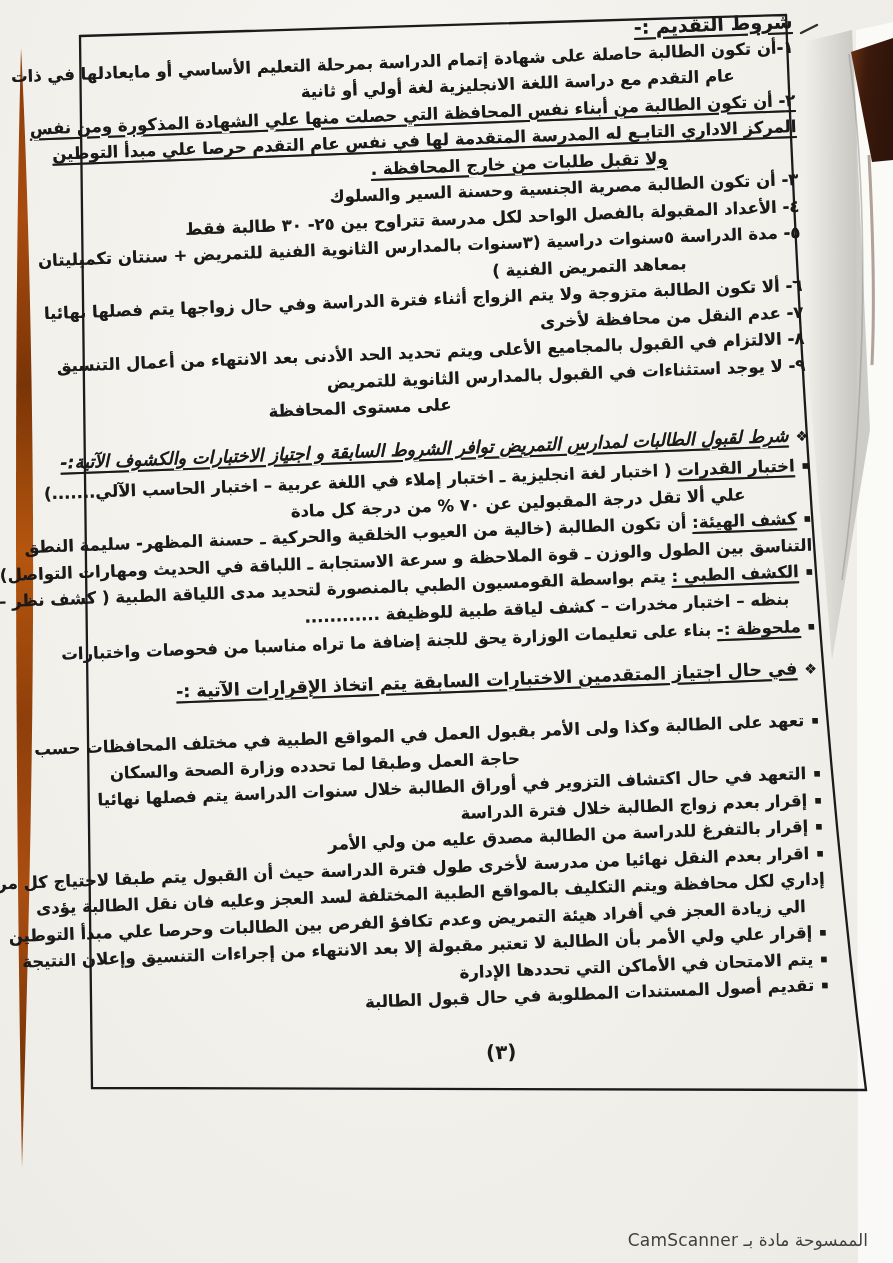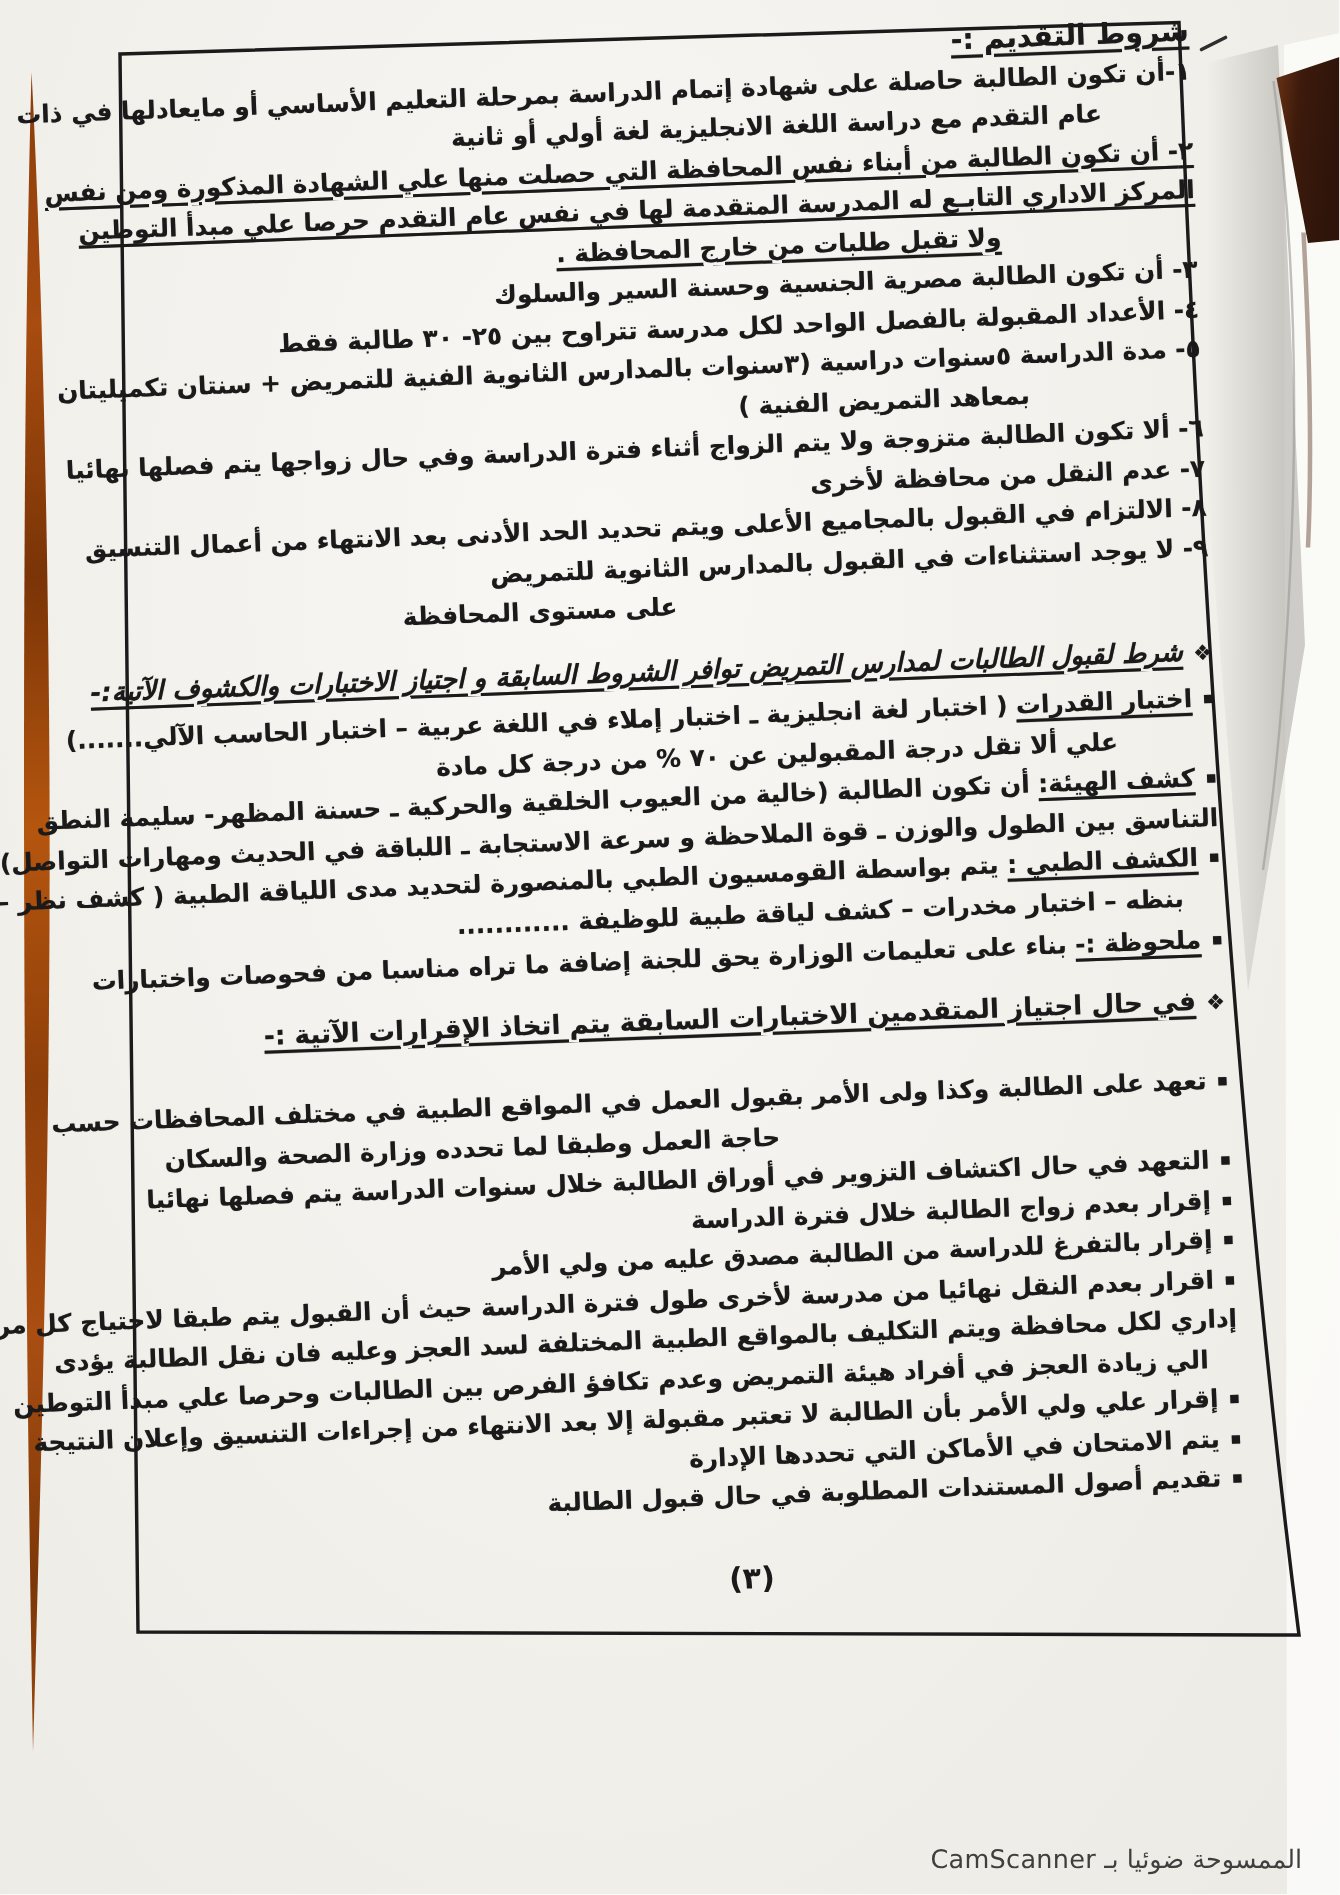--- a/index.html
+++ b/index.html
@@ -103,14 +103,14 @@
       <div class="tl"><span class="mk sq">▪</span><span>اقرار بعدم النقل نهائيا من مدرسة لأخرى طول فترة الدراسة حيث أن القبول يتم طبقا لاحتياج كل مركز</span></div>
       <div class="tl"><span>إداري لكل محافظة ويتم التكليف بالمواقع الطبية المختلفة لسد العجز وعليه فان نقل الطالبة يؤدى</span></div>
       <div class="tl" style="padding-right: 20px;"><span>الي زيادة العجز في أفراد هيئة التمريض وعدم تكافؤ الفرص بين الطالبات وحرصا علي مبدأ التوطين</span></div>
       <div class="tl"><span class="mk sq">▪</span><span>إقرار علي ولي الأمر بأن الطالبة لا تعتبر مقبولة إلا بعد الانتهاء من إجراءات التنسيق وإعلان النتيجة</span></div>
       <div class="tl"><span class="mk sq">▪</span><span>يتم الامتحان في الأماكن التي تحددها الإدارة</span></div>
       <div class="tl"><span class="mk sq">▪</span><span>تقديم أصول المستندات المطلوبة في حال قبول الطالبة</span></div>
     </div>
 
   <div class="page-number">(٣)</div>
 
-  <div class="watermark">الممسوحة ضوئيا بـ CamScanner</div>
+  <div class="watermark">الممسوحة مادة بـ CamScanner</div>
 </div>
 
 </body></html>

